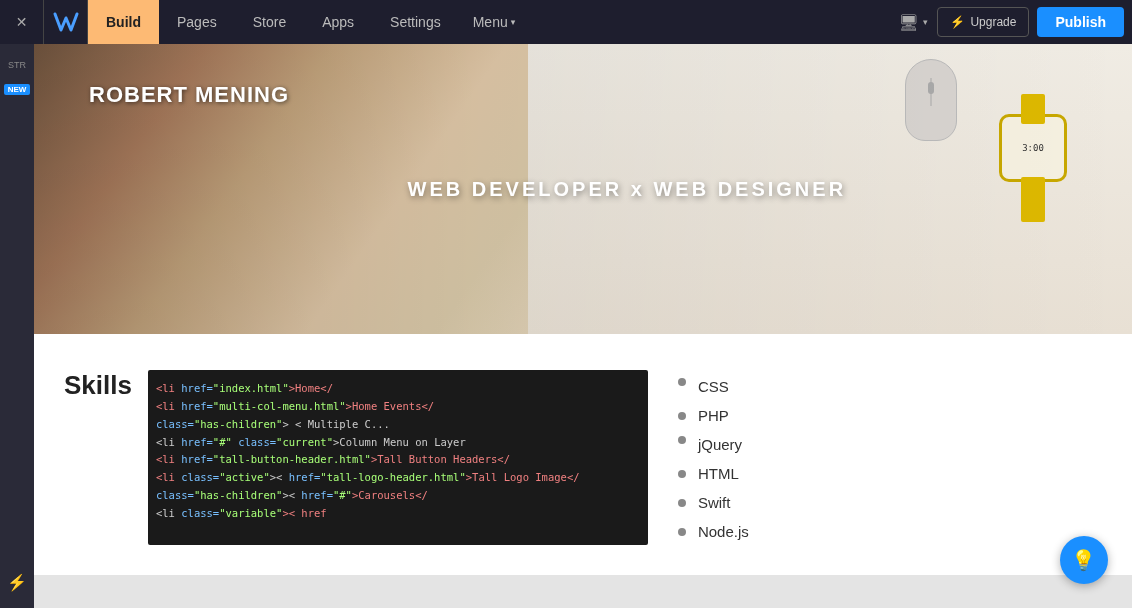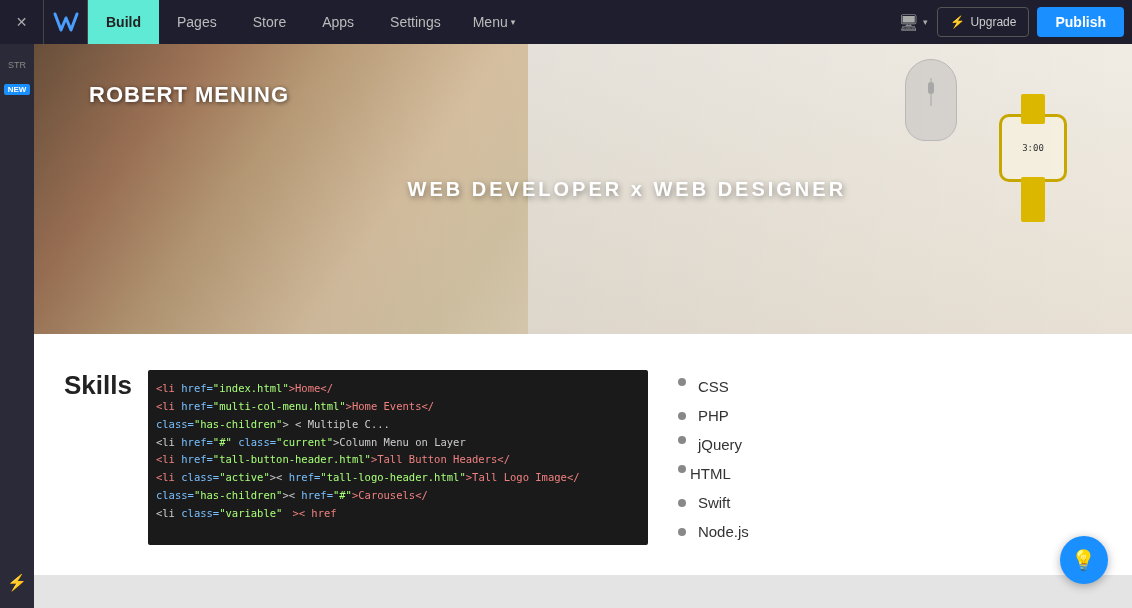--- a/index.html
+++ b/index.html
@@ -8,21 +8,21 @@
 </head>
 <body>
 
 <nav style="display:flex;align-items:center;height:44px;background:#1e1e2e;flex-shrink:0;">
   <div style="width:44px;height:44px;display:flex;align-items:center;justify-content:center;cursor:pointer;border-right:1px solid #444;color:#aaa;font-size:14px;">✕</div>
   <div style="width:44px;height:44px;display:flex;align-items:center;justify-content:center;border-right:1px solid #444;cursor:pointer;">
     <svg width="26" height="20" viewBox="0 0 26 20" fill="none">
       <path d="M2 2 L8 18 L13 6 L18 18 L24 2" stroke="#4a9eff" stroke-width="3" fill="none" stroke-linecap="round" stroke-linejoin="round"></path>
     </svg>
   </div>
-  <div style="height:44px;display:flex;align-items:center;padding:0 18px;background:#5eead4;color:#222;font-weight:600;font-size:14px;cursor:pointer;">Build</div>
+  <div style="height:44px;display:flex;align-items:center;padding:0 18px;background:#fdba74;color:#222;font-weight:600;font-size:14px;cursor:pointer;">Build</div>
   <div style="height:44px;display:flex;align-items:center;padding:0 18px;color:#bbb;font-size:14px;cursor:pointer;">Pages</div>
   <div style="height:44px;display:flex;align-items:center;padding:0 18px;color:#bbb;font-size:14px;cursor:pointer;">Store</div>
   <div style="height:44px;display:flex;align-items:center;padding:0 18px;color:#bbb;font-size:14px;cursor:pointer;">Apps</div>
   <div style="height:44px;display:flex;align-items:center;padding:0 18px;color:#bbb;font-size:14px;cursor:pointer;">Settings</div>
   <div style="height:44px;display:flex;align-items:center;padding:0 14px;color:#bbb;font-size:14px;cursor:pointer;">
     <span>Menu</span>
     <span style="margin-left:3px;font-size:9px;">▾</span>
   </div>
   <div style="flex:1;"></div>
   <div style="height:44px;display:flex;align-items:center;padding:0 10px;color:#aaa;cursor:pointer;gap:4px;">
@@ -85,38 +85,38 @@
         <div style="width:500px;height:175px;background:#1a1a1a;border-radius:2px;overflow:hidden;flex-shrink:0;padding:6px 0;">
           <div style="font-family:monospace;font-size:10.5px;line-height:1.7;padding:4px 0;">
             <div style="padding:0 8px;"><span style="color:#f08080;">&lt;li </span><span style="color:#79c0ff;"> href=</span><span style="color:#a8ff78;">"index.html"</span><span style="color:#f08080;">&gt;Home&lt;/</span></div>
             <div style="padding:0 8px;"><span style="color:#f08080;">&lt;li </span><span style="color:#79c0ff;"> href=</span><span style="color:#a8ff78;">"multi-col-menu.html"</span><span style="color:#f08080;">&gt;Home Events&lt;/</span></div>
             <div style="padding:0 8px;"><span style="color:#ccc;">    </span><span style="color:#79c0ff;">class=</span><span style="color:#a8ff78;">"has-children"</span><span style="color:#ccc;">&gt; &lt; Multiple C...</span></div>
             <div style="padding:0 8px;"><span style="color:#ccc;">    &lt;li </span><span style="color:#79c0ff;"> href=</span><span style="color:#a8ff78;">"#"</span><span style="color:#79c0ff;"> class=</span><span style="color:#a8ff78;">"current"</span><span style="color:#ccc;">&gt;Column Menu on Layer</span></div>
             <div style="padding:0 8px;"><span style="color:#f08080;">&lt;li </span><span style="color:#79c0ff;"> href=</span><span style="color:#a8ff78;">"tall-button-header.html"</span><span style="color:#f08080;">&gt;Tall Button Headers&lt;/</span></div>
             <div style="padding:0 8px;"><span style="color:#f08080;">&lt;li </span><span style="color:#79c0ff;"> class=</span><span style="color:#a8ff78;">"active"</span><span style="color:#ccc;">&gt;&lt; </span><span style="color:#79c0ff;">href=</span><span style="color:#a8ff78;">"tall-logo-header.html"</span><span style="color:#f08080;">&gt;Tall Logo Image&lt;/</span></div>
             <div style="padding:0 8px;color:#ccc;"></div>
             <div style="padding:0 8px;"><span style="color:#ccc;">    </span><span style="color:#79c0ff;">class=</span><span style="color:#a8ff78;">"has-children"</span><span style="color:#ccc;">&gt;&lt; </span><span style="color:#79c0ff;">href=</span><span style="color:#a8ff78;">"#"</span><span style="color:#f08080;">&gt;Carousels&lt;/</span></div>
-            <div style="padding:0 8px;"><span style="color:#ccc;">    &lt;li </span><span style="color:#79c0ff;">class=</span><span style="color:#a8ff78;">"variable"</span><span style="color:#f08080;margin-left:10px;">&gt;&lt; href</span></div>
+            <div style="padding:0 8px;"><span style="color:#ccc;">    &lt;li </span><span style="color:#79c0ff;">class=</span><span style="color:#a8ff78;">"variable"</span><span style="color:#f08080;">&gt;&lt; href</span></div>
           </div>
         </div>
 
         <ul style="list-style:none;padding:0;margin:0;display:flex;flex-direction:column;gap:12px;padding-top:8px;">
           <li style="display:flex;gap:12px;font-size:15px;color:#333;">
             <span style="width:8px;height:8px;background:#888;border-radius:50%;flex-shrink:0;"></span>
             <span>CSS</span>
           </li>
           <li style="display:flex;align-items:center;gap:12px;font-size:15px;color:#333;">
             <span style="width:8px;height:8px;background:#888;border-radius:50%;flex-shrink:0;"></span>
             <span>PHP</span>
           </li>
           <li style="display:flex;align-items:flex-start;gap:12px;font-size:15px;color:#333;">
             <span style="width:8px;height:8px;background:#888;border-radius:50%;flex-shrink:0;"></span>
             <span>jQuery</span>
           </li>
-          <li style="display:flex;align-items:flex-start;gap:4px;font-size:15px;color:#333;">
+          <li style="display:flex;align-items:center;gap:12px;font-size:15px;color:#333;">
             <span style="width:8px;height:8px;background:#888;border-radius:50%;flex-shrink:0;"></span>
             <span>HTML</span>
           </li>
           <li style="display:flex;align-items:center;gap:12px;font-size:15px;color:#333;">
             <span style="width:8px;height:8px;background:#888;border-radius:50%;flex-shrink:0;"></span>
             <span>Swift</span>
           </li>
           <li style="display:flex;align-items:center;gap:12px;font-size:15px;color:#333;">
             <span style="width:8px;height:8px;background:#888;border-radius:50%;flex-shrink:0;"></span>
             <span>Node.js</span>

